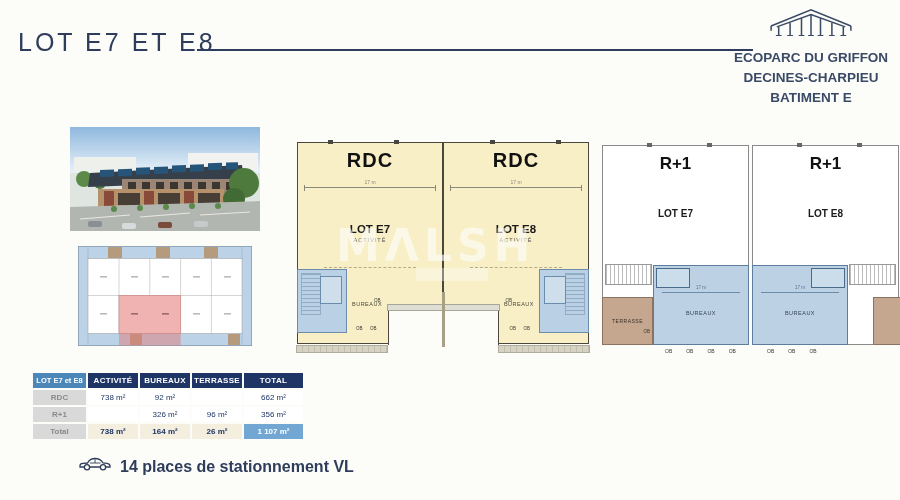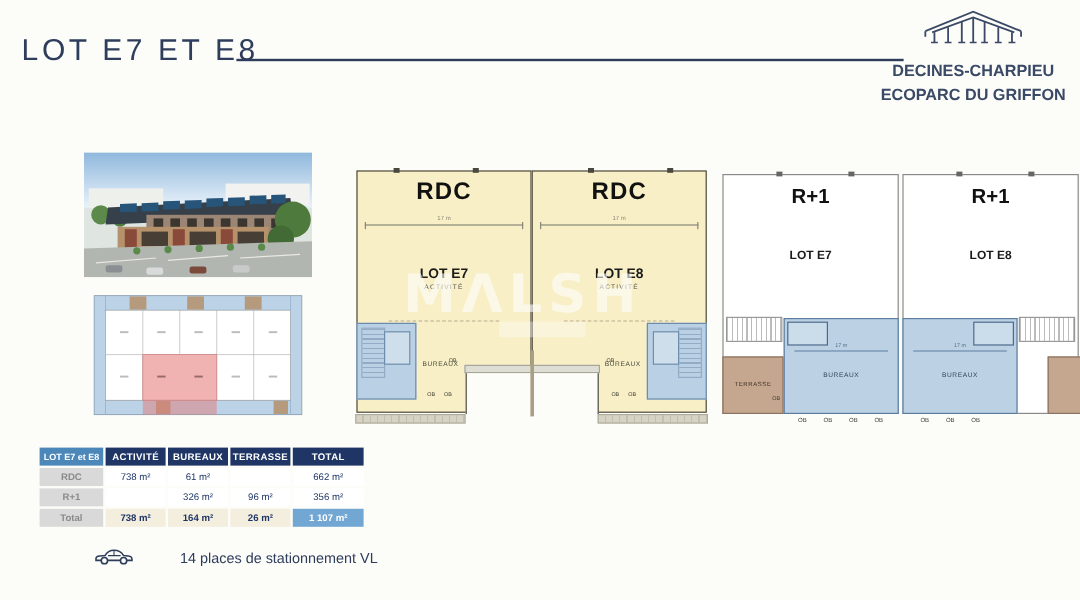--- a/index.html
+++ b/index.html
@@ -84,40 +84,41 @@
   .c{display:flex;align-items:center;justify-content:center;}
   .h-corner{background:#4c87ba;color:#fff;font-weight:700;font-size:7.5px;}
   .h{background:#1e3565;color:#fff;font-weight:700;letter-spacing:.3px;}
   .rl{background:#d9d9d9;color:#8a8a8a;font-weight:700;}
   .v{background:#fff;color:#1e3565;}
   .tv{background:#f3eedd;color:#1e3565;font-weight:700;}
   .tb{background:#72a7d4;color:#fff;font-weight:700;}
 
   
   .car{left:78px;top:455px;}
-  .parking-label{left:120px;top:458px;font-size:12px;font-weight:400;color:#2e3d5c;margin-left:30px;}
+  .parking-label{left:120px;top:458px;font-size:16px;font-weight:700;color:#2e3d5c;}
 </style>
 </head>
 <body>
 
 <div class="abs page-title">LOT E7 ET E8</div>
 <div class="abs title-rule"></div>
 
 <div class="abs brand">
   <span>
     <svg width="96" height="38" viewBox="0 0 96 40" fill="none" stroke="#3a4a66" stroke-width="1.6">
       <path d="M6 21 L48 4 L90 21"></path>
       <path d="M12 22 L48 9 L84 22"></path>
       <path d="M14 22 V31 M26 17.5 V31 M38 13 V31 M48 9 V31 M58 13 V31 M70 17.5 V31 M82 22 V31"></path>
       <path d="M11 31 H17 M23 31 H29 M35 31 H41 M45 31 H51 M55 31 H61 M67 31 H73 M79 31 H85" stroke-width="1.2"></path>
       <path d="M6 21 V26 M90 21 V26"></path>
     </svg>
   </span>
+  <div class="brand-line">ECOPARC DU GRIFFON</div>
   <div class="brand-line">DECINES-CHARPIEU</div>
-  <div class="brand-line">ECOPARC DU GRIFFON</div>
+  <div class="brand-line">BATIMENT E</div>
 </div>
 
 <div class="abs render">
   <svg width="190" height="104" viewBox="0 0 190 104">
     <defs>
       <linearGradient id="sky" x1="0" y1="0" x2="0" y2="1">
         <stop offset="0" stop-color="#8fb8dd"></stop>
           <stop offset="1" stop-color="#e9f2f9"></stop>
       </linearGradient>
     </defs>
@@ -320,21 +321,21 @@
 
 <div class="abs sumtable">
   <div class="c h-corner">LOT E7 et E8</div>
   <div class="c h">ACTIVITÉ</div>
   <div class="c h">BUREAUX</div>
   <div class="c h">TERRASSE</div>
   <div class="c h">TOTAL</div>
 
   <div class="c rl">RDC</div>
   <div class="c v">738 m²</div>
-  <div class="c v">61 m²</div>
+  <div class="c v">92 m²</div>
   <div class="c v"></div>
   <div class="c v">662 m²</div>
 
   <div class="c rl">R+1</div>
   <div class="c v"></div>
   <div class="c v">326 m²</div>
   <div class="c v">96 m²</div>
   <div class="c v">356 m²</div>
 
   <div class="c rl">Total</div>

